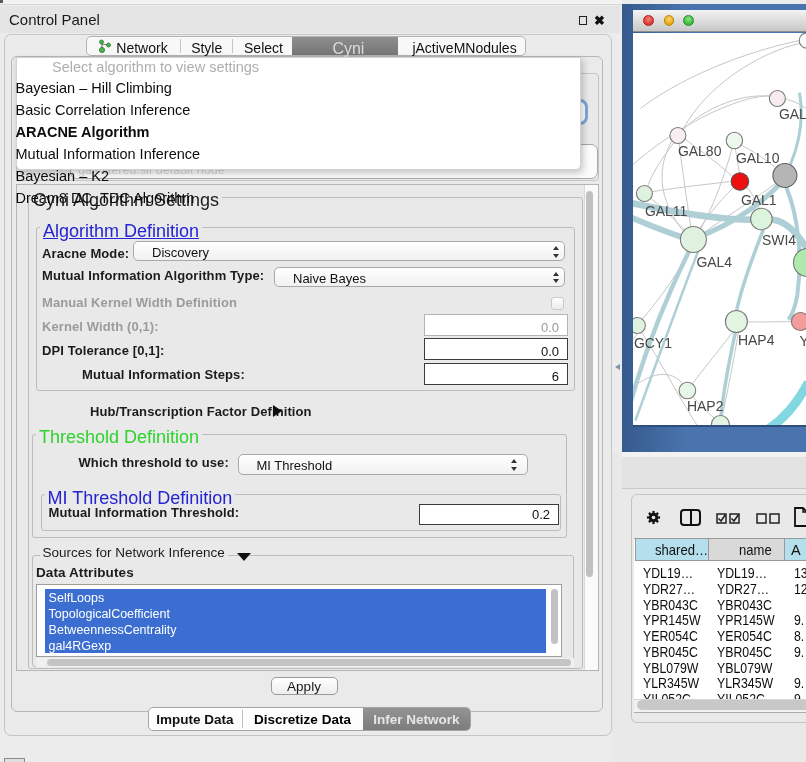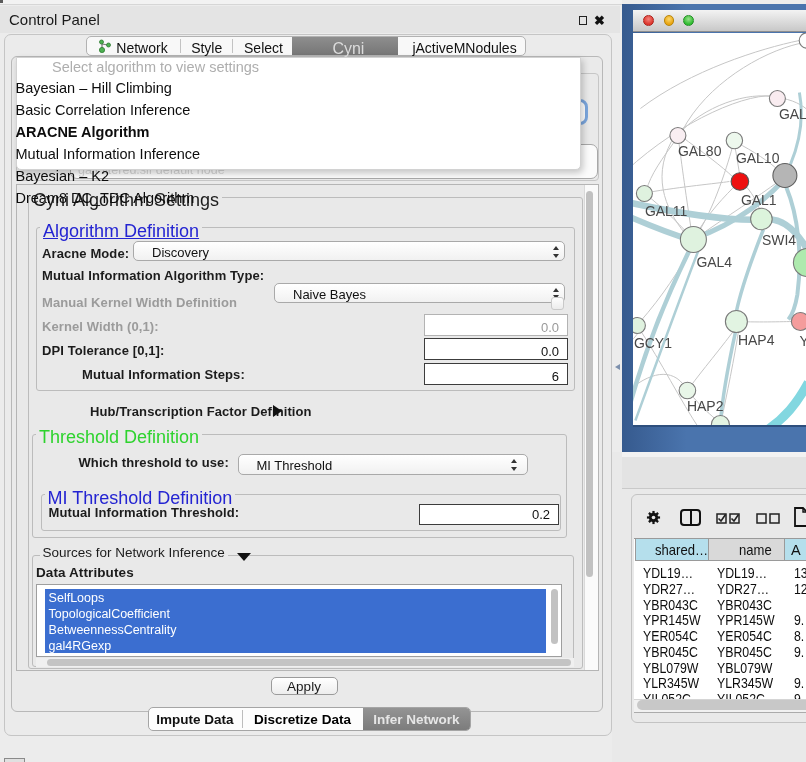--- a/index.html
+++ b/index.html
@@ -46,21 +46,21 @@
 <div class="gtitle" style="left:40px;top:220.5px;color:#2424d2;text-decoration:underline;">Algorithm Definition</div>
 
 <div class="lbl" style="left:42px;top:245.5px;">Aracne Mode:</div>
 <div class="combo" style="left:133px;top:241px;width:432px;height:20px;">
   <span class="ctext">Discovery</span>
   <span class="ar" style="left:419px;top:4px;border-left:3.5px solid transparent;border-right:3.5px solid transparent;border-bottom:4.5px solid #333;"></span>
   <span class="ar" style="left:419px;top:11.5px;border-left:3.5px solid transparent;border-right:3.5px solid transparent;border-top:4.5px solid #333;"></span>
 </div>
 
 <div class="lbl" style="left:42px;top:268px;">Mutual Information Algorithm Type:</div>
-<div class="combo" style="left:274px;top:266.5px;width:291px;height:20px;margin-top:16px;">
+<div class="combo" style="left:274px;top:266.5px;width:291px;height:20px;">
   <span class="ctext">Naive Bayes</span>
   <span class="ar" style="left:278px;top:4px;border-left:3.5px solid transparent;border-right:3.5px solid transparent;border-bottom:4.5px solid #333;"></span>
   <span class="ar" style="left:278px;top:11.5px;border-left:3.5px solid transparent;border-right:3.5px solid transparent;border-top:4.5px solid #333;"></span>
 </div>
 
 <div class="lbl dis" style="left:42px;top:295px;">Manual Kernel Width Definition</div>
 <div class="abs" style="left:551px;top:297px;width:13px;height:13px;border:1px solid #c9c9c9;border-radius:3px;background:linear-gradient(#fdfdfd,#ececec);"></div>
 
 <div class="lbl dis" style="left:42px;top:318.5px;">Kernel Width (0,1):</div>
 <div class="field" style="left:424px;top:314px;width:144px;height:21.5px;border:1px solid #b3b3b3;color:#9a9a9a;padding:5px 8px 0 0;">0.0</div>

